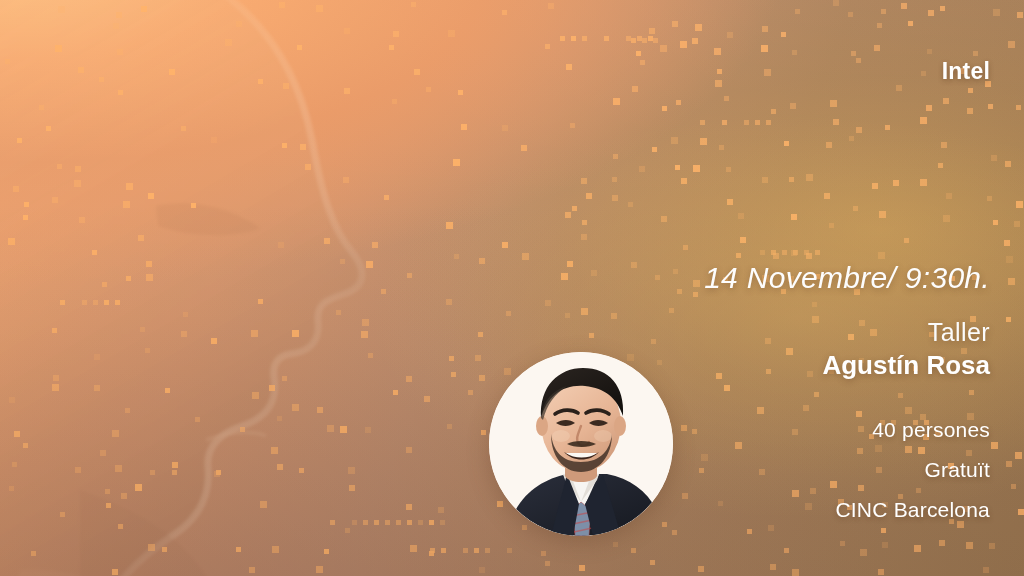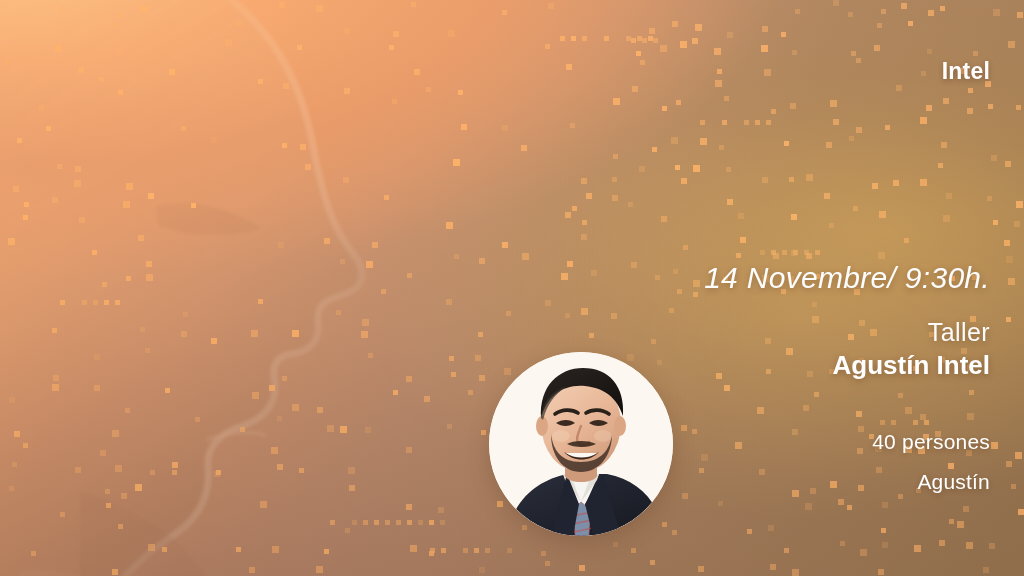--- a/index.html
+++ b/index.html
@@ -102,21 +102,21 @@
   }
 
   
   .info{
     position:absolute;
     right:0; top:418px;
     width:260px;
   }
   .info-row{
     display:flex;
-    align-items:flex-end;
+    align-items:flex-start;
     justify-content:flex-end;
     height:36px;
     margin-bottom:4px;
   }
   .info-text{
     font-size:21px;
     font-weight:400;
     color:#fff;
     letter-spacing:.2px;
     text-shadow:0 2px 5px rgba(90,55,30,.40);
@@ -712,30 +712,34 @@
   </div>
 
   <div class="content">
 
     <div class="kicker">Intel</div>
 
 
     <div class="datetime">14 Novembre/ 9:30h.</div>
 
     <div class="expert-role">Taller</div>
-    <div class="expert-name">Agustín Intel</div>
+    <div class="expert-name">Agustín Rosa</div>
 
     <div class="info">
 
       <div class="info-row r1">
 
         <span class="info-text">40 persones</span>
       </div>
 
       <div class="info-row r2">
 
-        <span class="info-text">Agustín</span>
+        <span class="info-text">Gratuït</span>
       </div>
 
+      <div class="info-row r3">
+
+        <span class="info-text">CINC Barcelona</span>
+      </div>
 
     </div>
   </div>
 </div>
 
 </body></html>

